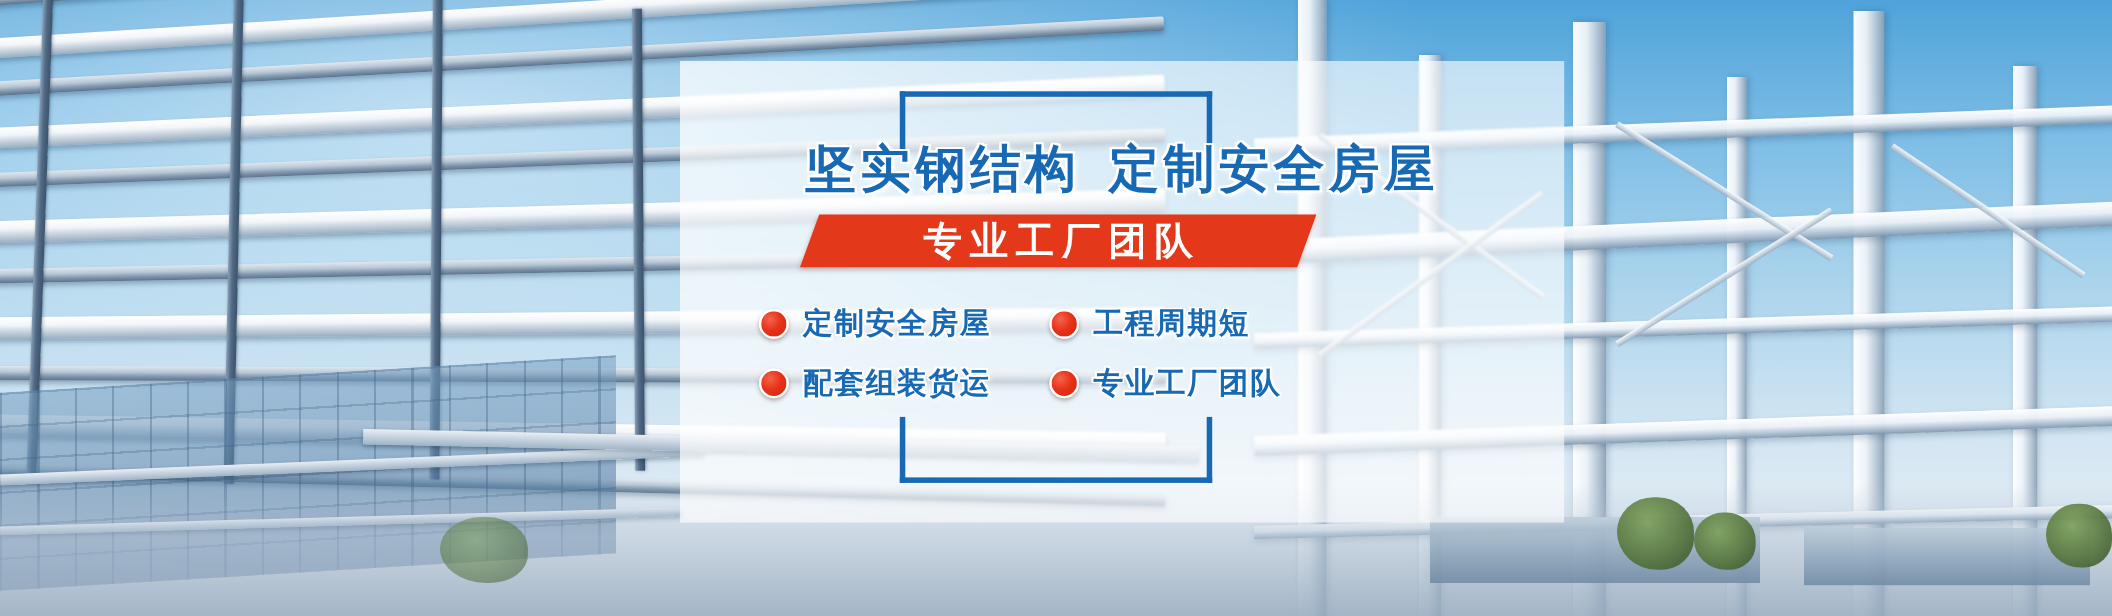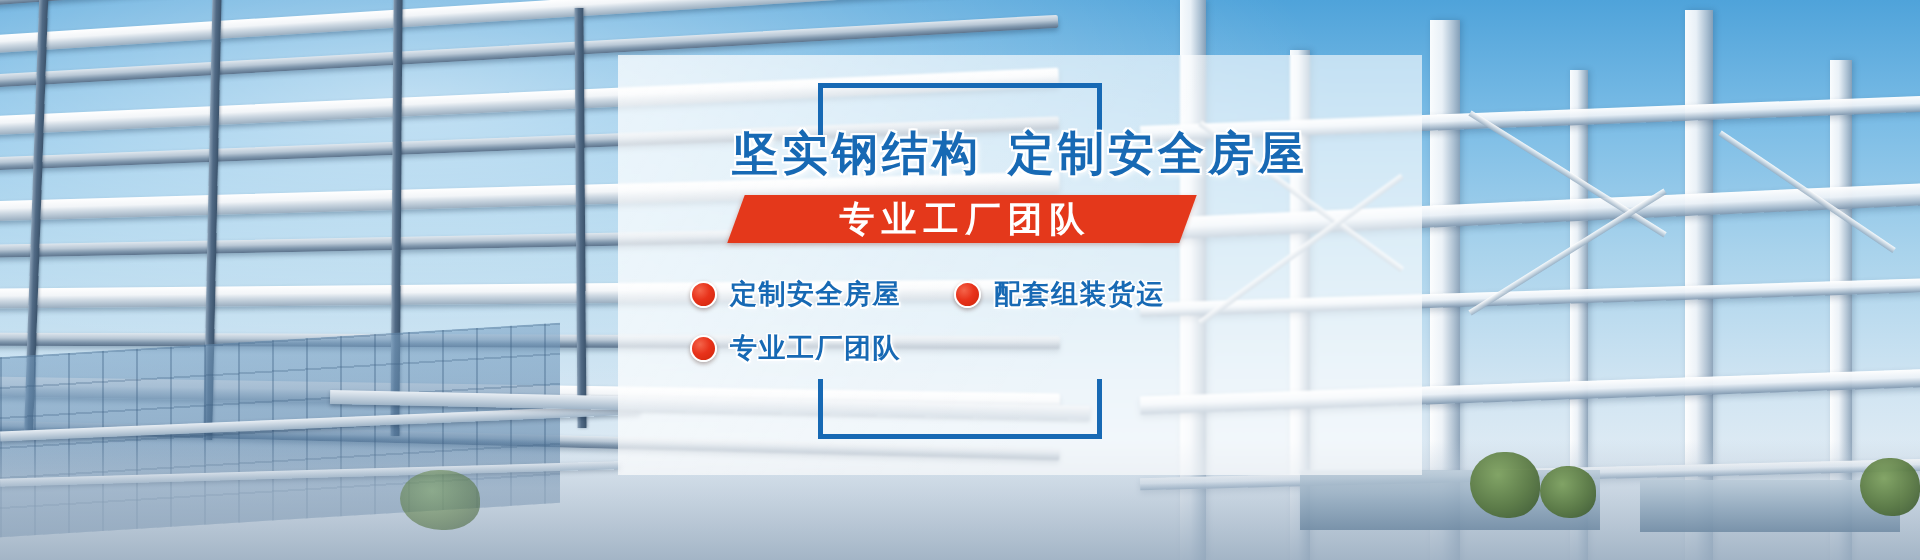--- a/index.html
+++ b/index.html
@@ -355,23 +355,27 @@
 
       <div class="features">
 
         <div class="feature">
           <span class="dot"></span>
           <span class="feature-label">定制安全房屋</span>
         </div>
 
         <div class="feature">
           <span class="dot"></span>
+          <span class="feature-label">工程周期短</span>
+        </div>
+
+        <div class="feature">
+          <span class="dot"></span>
           <span class="feature-label">配套组装货运</span>
         </div>
-
 
         <div class="feature">
           <span class="dot"></span>
           <span class="feature-label">专业工厂团队</span>
         </div>
 
       </div>
     </div>
   </div>
 

